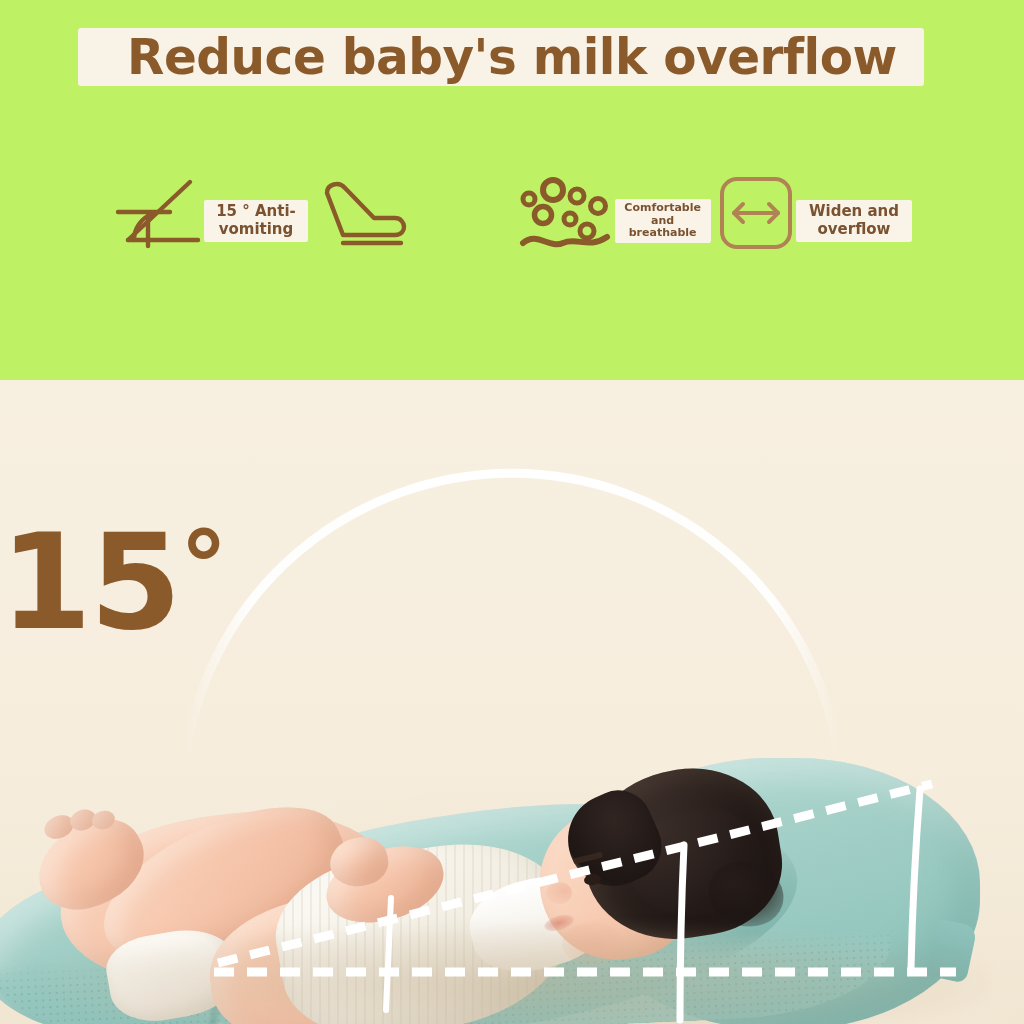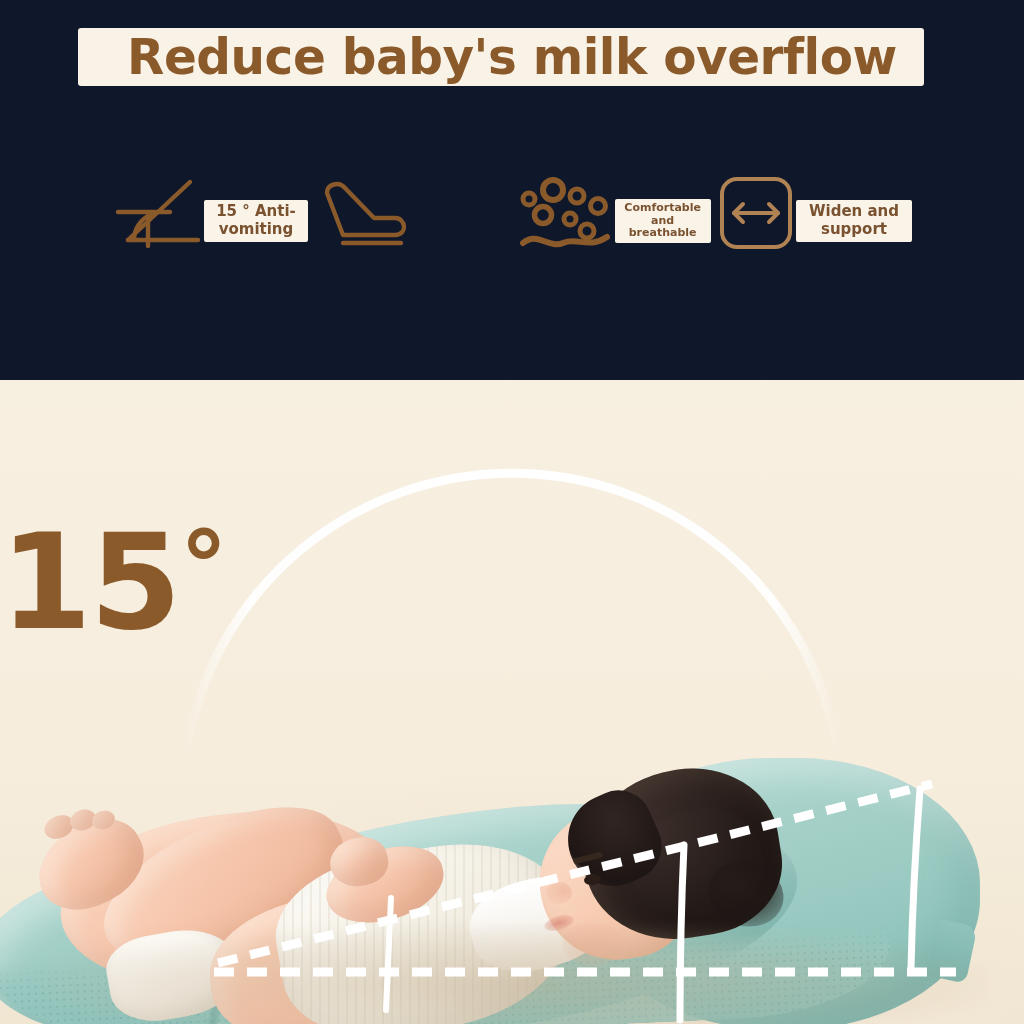--- a/index.html
+++ b/index.html
@@ -10,21 +10,21 @@
     width: 1024px;
     height: 1024px;
     overflow: hidden;
     background: #F7EFE0;
     font-family: "Liberation Sans", sans-serif;
   }
   #page {
     position: relative;
     width: 1024px;
     height: 1024px;
-    background: #0f172a;
+    background: #bef264;
     overflow: hidden;
   }
 
   
   #title-band {
     position: absolute;
     left: 0;
     top: 24px;
     width: 1024px;
     height: 66px;
@@ -479,21 +479,21 @@
 
     <div class="feature">
       <div class="feature-icon">
         <svg width="80" height="80" viewBox="0 0 80 80" fill="none" stroke="#B08254" stroke-width="4" stroke-linecap="round" stroke-linejoin="round">
           <rect x="6" y="6" width="68" height="68" rx="15"></rect>
           <line x1="18" y1="40" x2="62" y2="40"></line>
           <polyline points="27,31 18,40 27,49"></polyline>
           <polyline points="53,31 62,40 53,49"></polyline>
         </svg>
       </div>
-      <div class="feature-label">Widen and support</div>
+      <div class="feature-label">Widen and overflow</div>
     </div>
 
   </div>
 
   <div id="hero">
     <div id="hero-bg"></div>
 
     <svg id="arc-wrap" viewBox="0 0 1024 644">
       <defs>
         <linearGradient id="arcFade" x1="0" y1="0" x2="1" y2="0">

